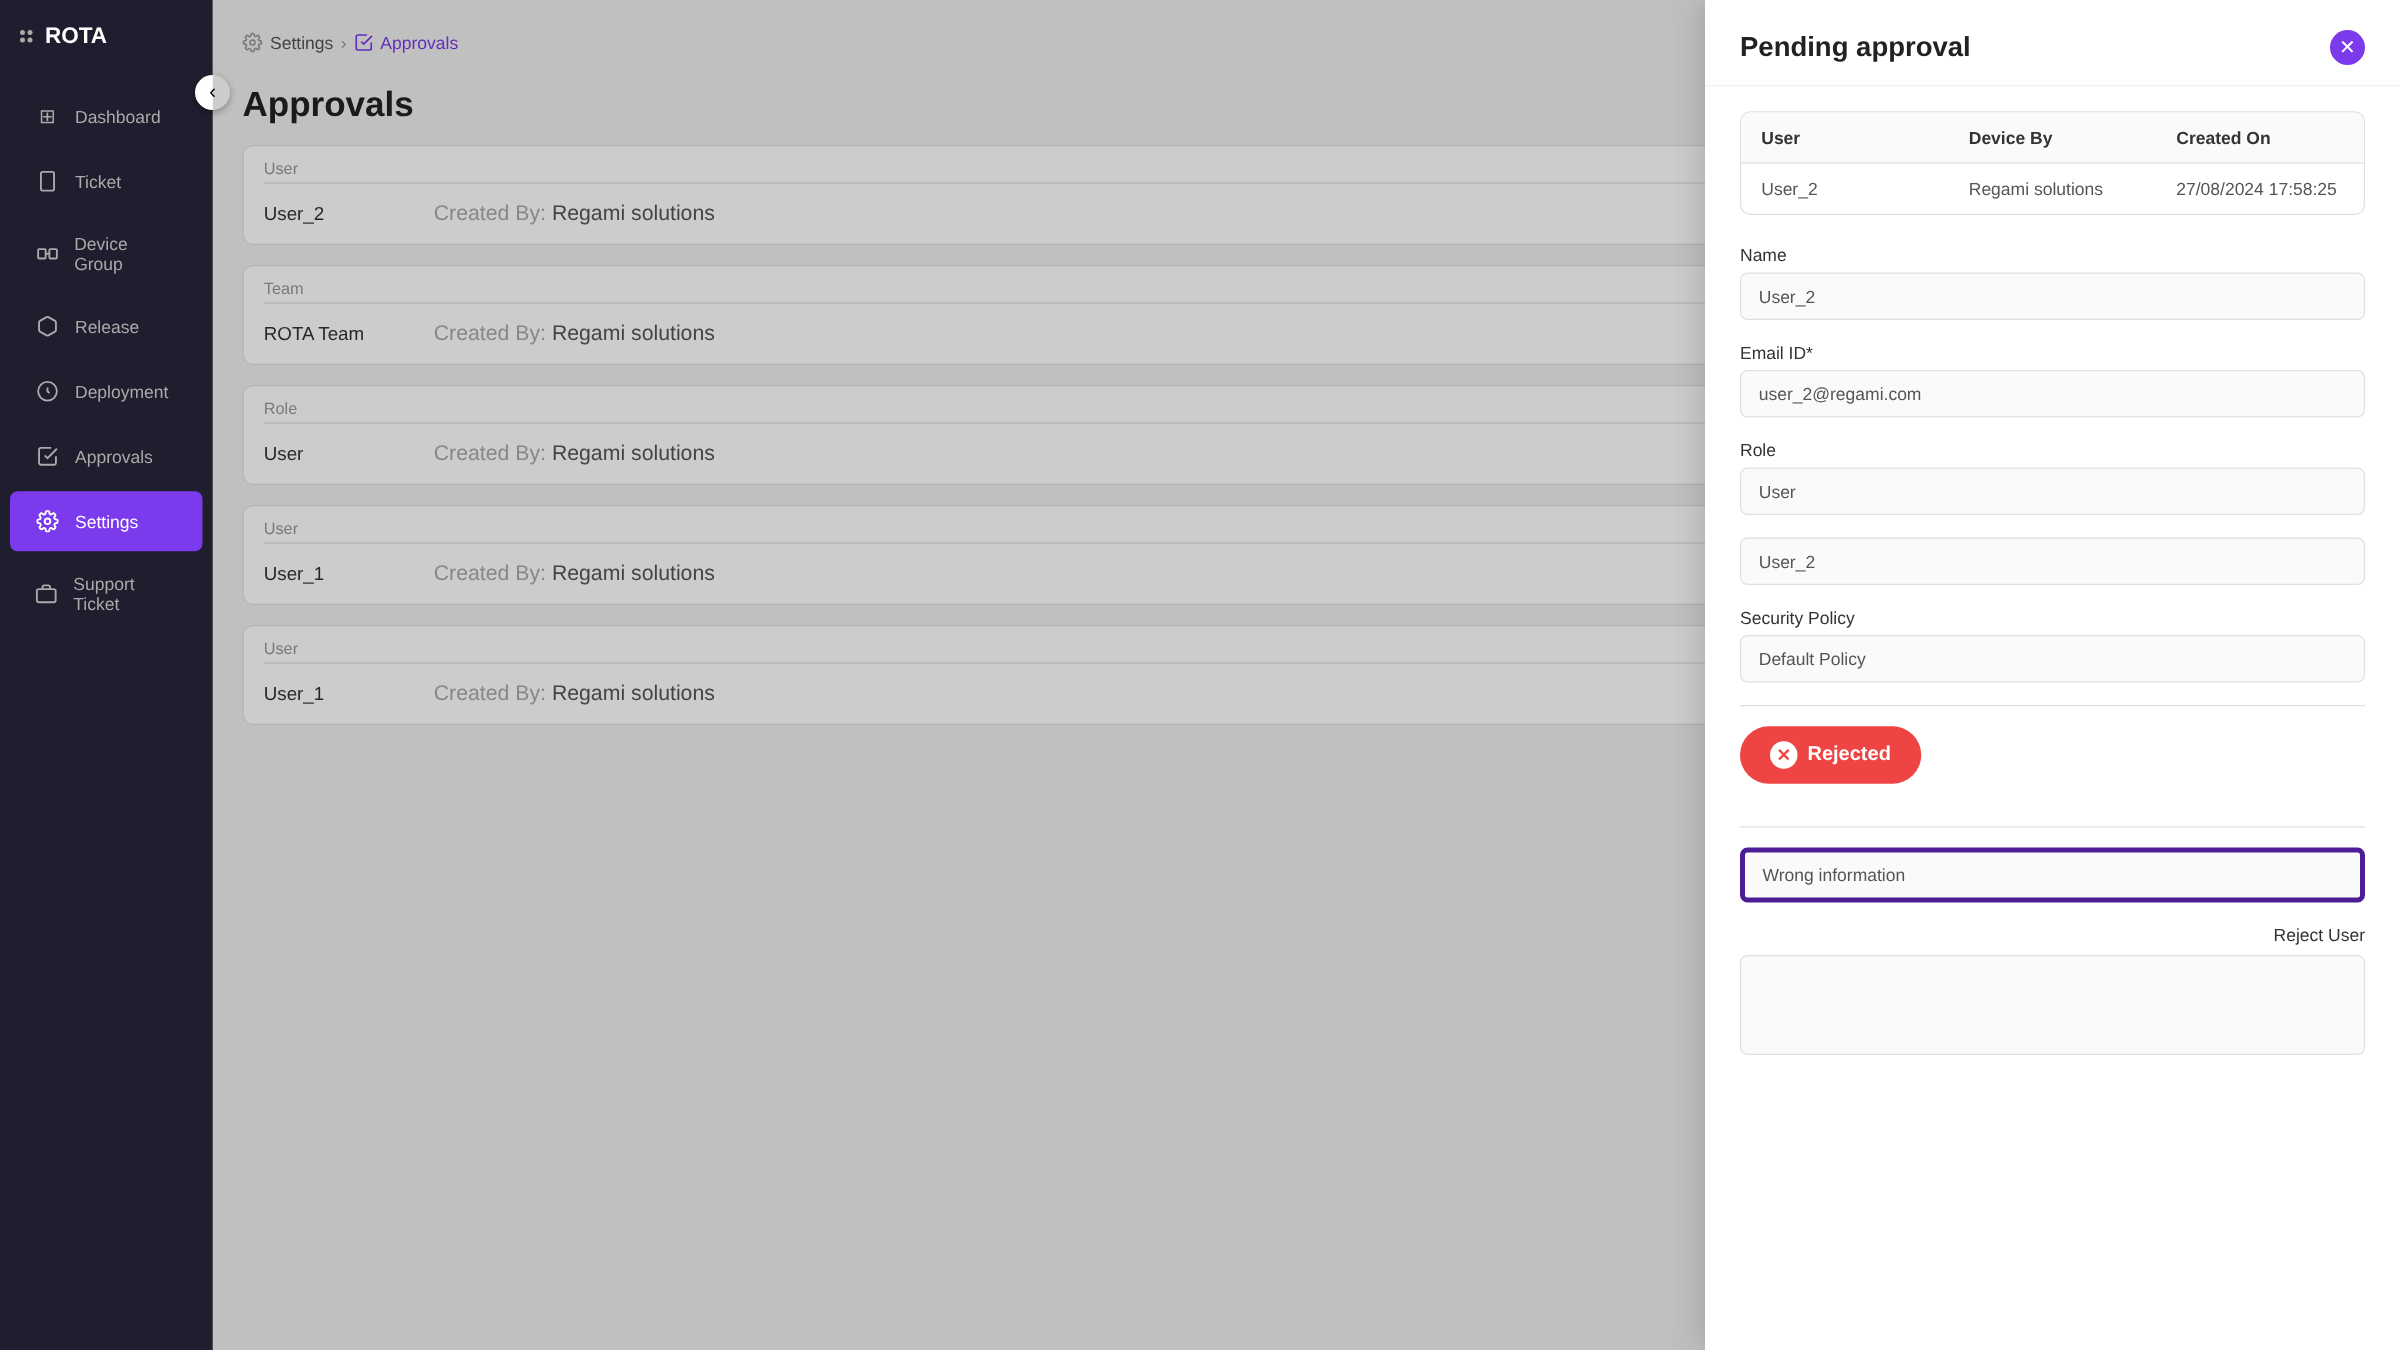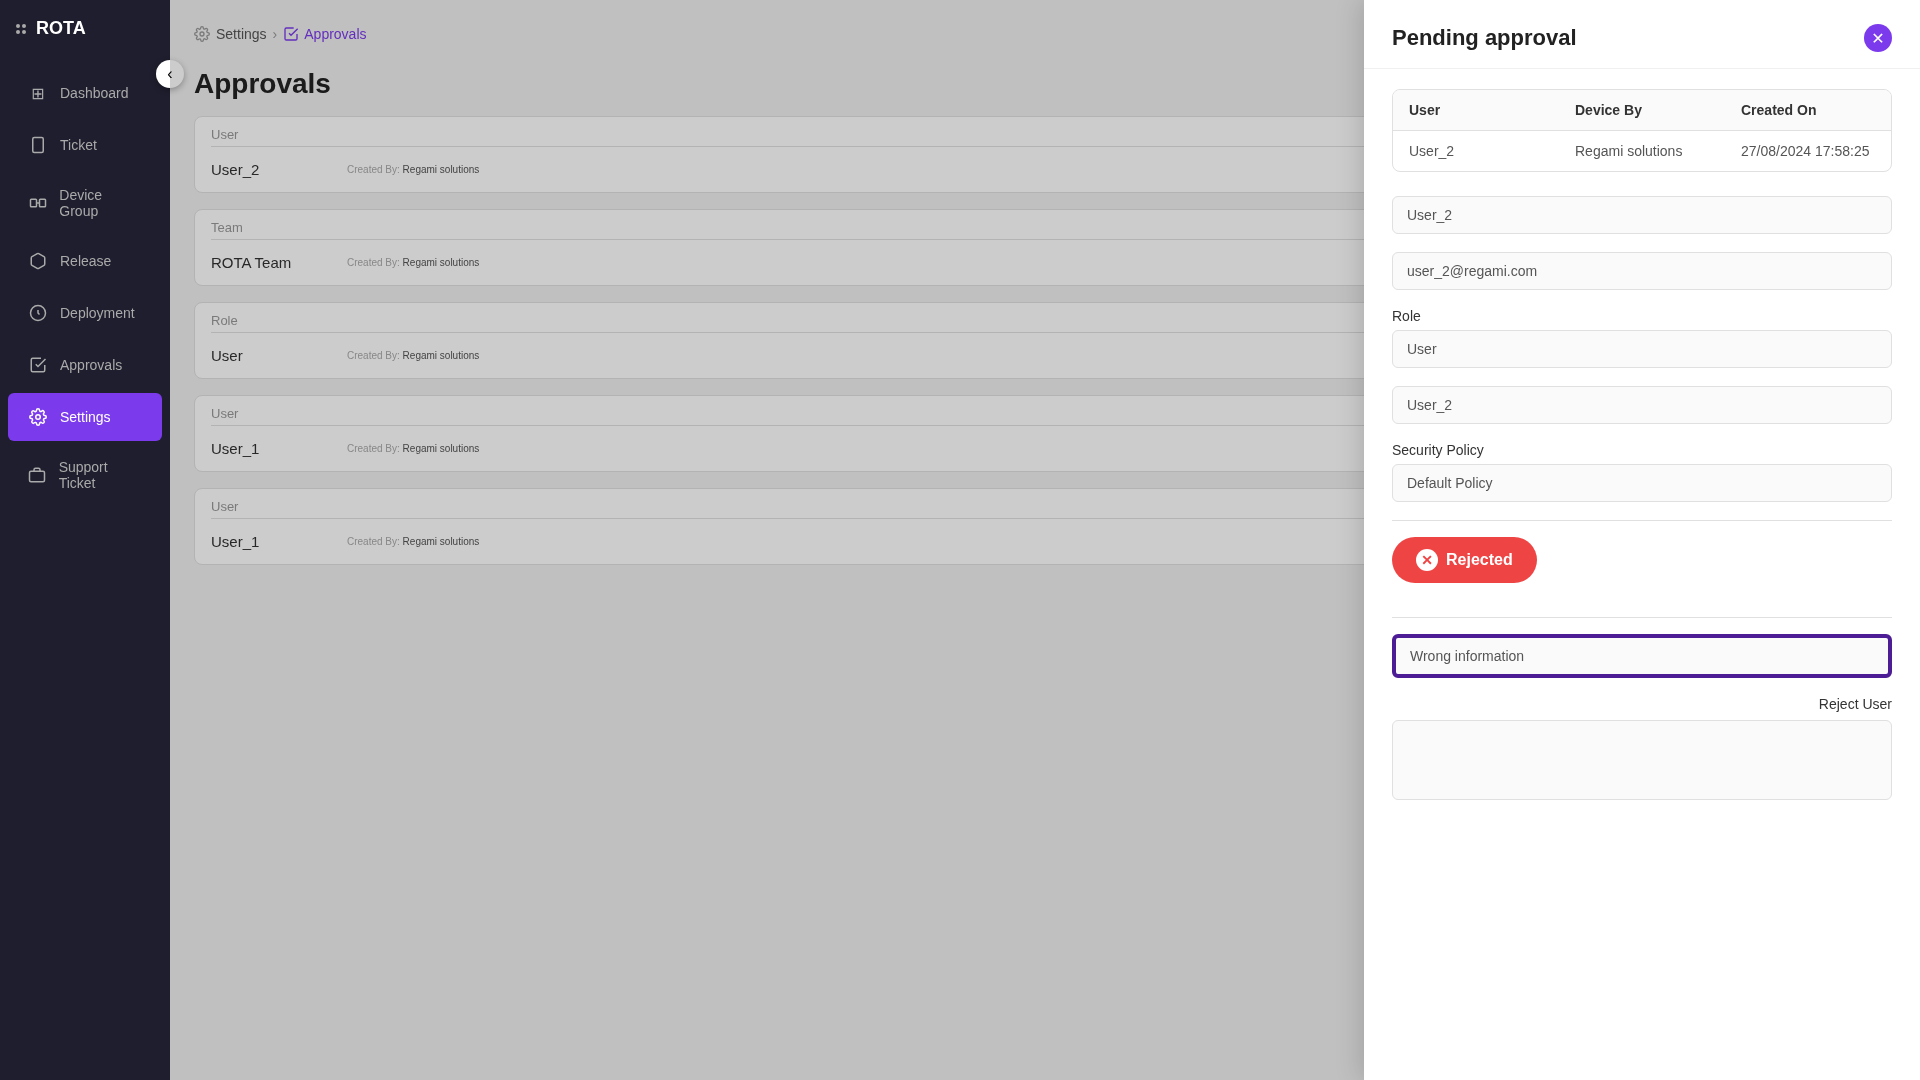--- a/index.html
+++ b/index.html
@@ -143,21 +143,21 @@
       padding: 14px 16px;
       gap: 16px;
     }
     .section-row .user-name {
       font-size: 15px;
       font-weight: 500;
       color: #333;
       min-width: 120px;
     }
     .section-row .created-by {
-      font-size: 10px;
+      font-size: 17px;
       color: #aaa;
       text-align: right;
     }
     .section-row .created-by span { color: #555; font-weight: 500; }
 
     
     .topbar-right {
       display: flex;
       align-items: center;
       gap: 16px;
@@ -531,24 +531,26 @@
         </div>
         <div class="tbody">
           <div class="td">User_2</div>
           <div class="td">Regami solutions</div>
           <div class="td">27/08/2024 17:58:25</div>
         </div>
       </div>
 
       
       <div class="field-group">
+        <div class="field-label">Name</div>
         <div class="field-value">User_2</div>
       </div>
 
       <div class="field-group">
+        <div class="field-label">Email ID*</div>
         <div class="field-value">user_2@regami.com</div>
       </div>
 
       <div class="field-group">
         <div class="field-label">Role</div>
         <div class="field-value">User</div>
       </div>
 
       <div class="field-group">
         <div class="field-value">User_2</div>

